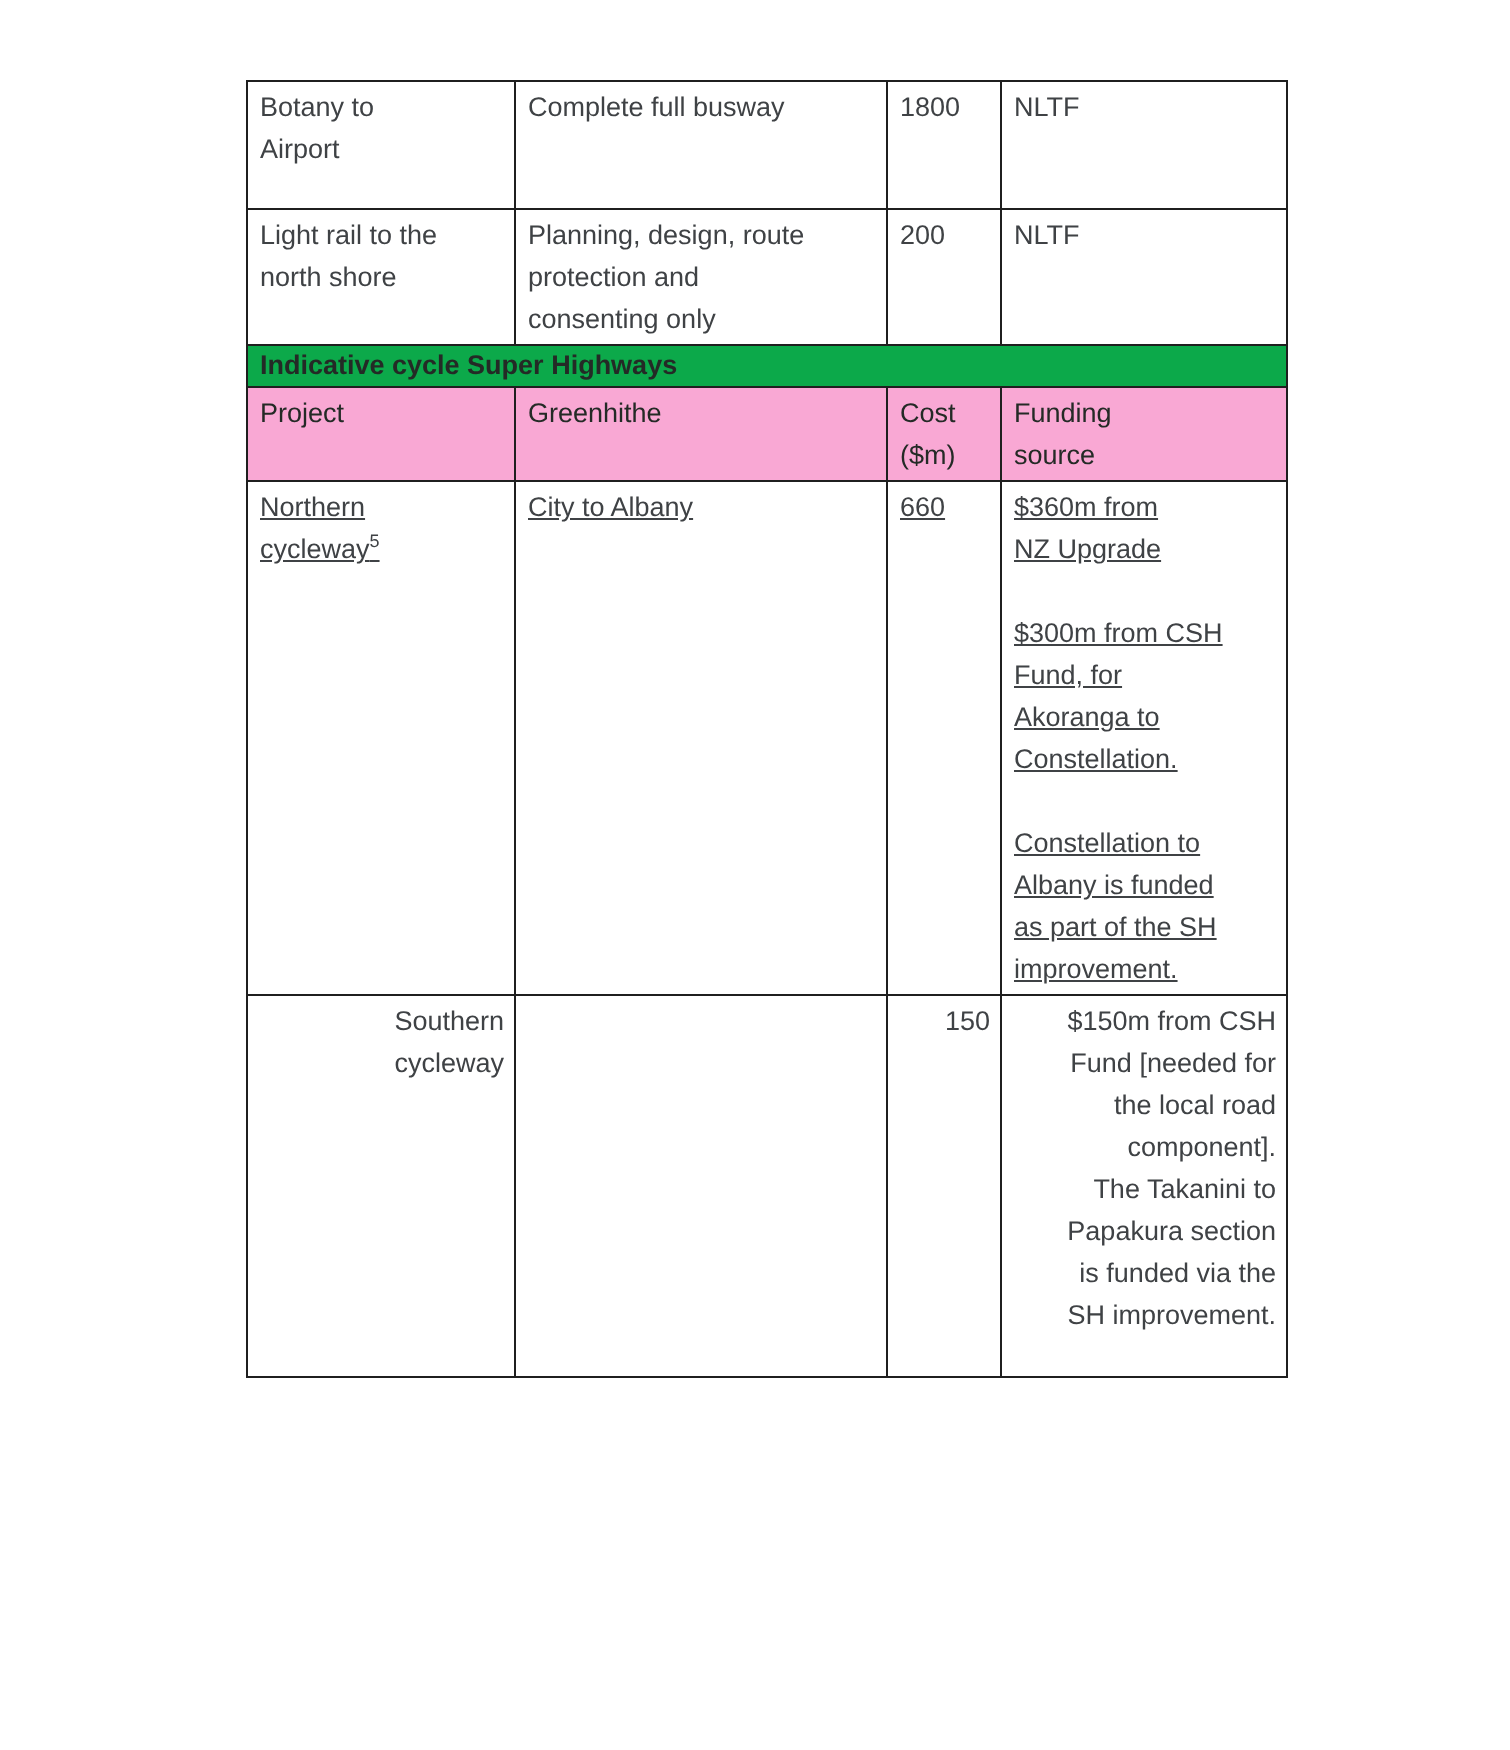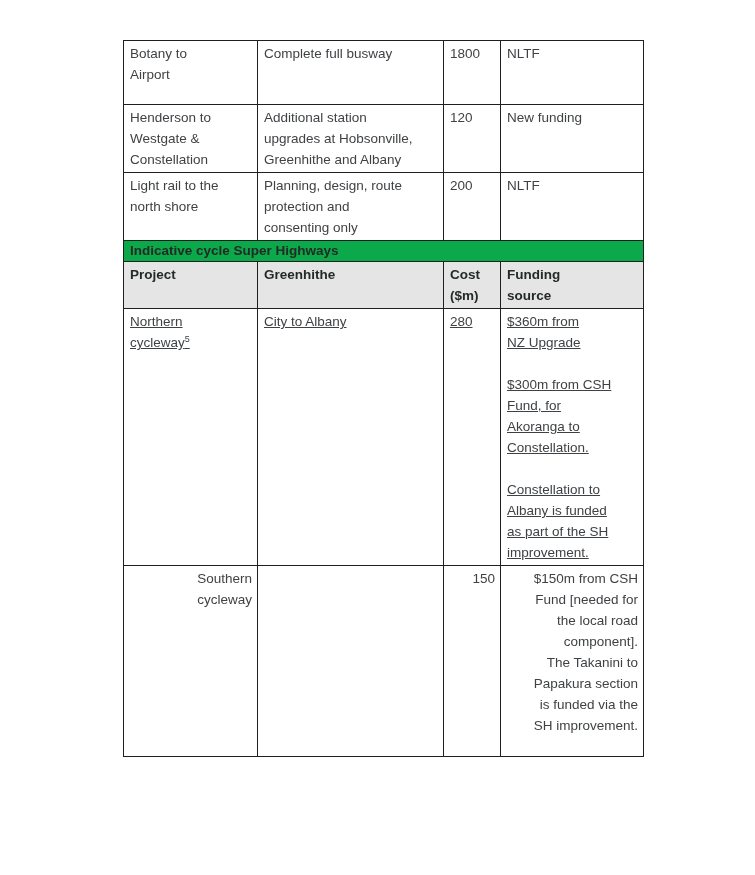--- a/index.html
+++ b/index.html
@@ -33,23 +33,23 @@
   .section-row td {
     background: #0ca94a;
     color: #242a26;
     font-weight: bold;
     padding: 0 5px 0 6px;
     line-height: 20px;
     vertical-align: middle;
     margin-left: 32px;
   }
   .header-row td {
-    background: #e5e5e5;
+    background: #f9a8d4;
     color: #242a26;
-    font-weight: bold;
+    font-weight: normal;
     vertical-align: top;
   }
   .force-narrow { max-width: 5.2em; white-space: normal; }
   
   .rh1 { height: 64px; }
   .rh2 { height: 65px; }
   .rh3 { height: 66px; }
   .rh-title { height: 21px; }
   .rh-head  { height: 43px; }
   .rh-n { height: 257px; text-decoration: underline; }
@@ -79,38 +79,20 @@
             <div class="txt">Complete full busway</div>
           </td>
         <td>
             <div class="txt">1800</div>
           </td>
         <td>
             <div class="txt">NLTF</div>
           </td>
       </tr>
 
-      <tr class="rh2">
-        <td>
-            <div class="txt">Henderson to
-Westgate &amp;
-Constellation</div>
-          </td>
-        <td>
-            <div class="txt">Additional station
-upgrades at Hobsonville,
-Greenhithe and Albany</div>
-          </td>
-        <td>
-            <div class="txt">120</div>
-          </td>
-        <td>
-            <div class="txt">New funding</div>
-          </td>
-      </tr>
 
       <tr class="rh3">
         <td>
             <div class="txt">Light rail to the
 north shore</div>
           </td>
         <td>
             <div class="txt">Planning, design, route
 protection and
 consenting only</div>
@@ -138,21 +120,21 @@
 
       <tr class="rh-n">
         <td>
           <div class="txt"><span>Northern
 cycleway</span><sup>5</sup></div>
         </td>
         <td>
             <div class="txt">City to Albany</div>
           </td>
         <td>
-            <div class="txt">280</div>
+            <div class="txt">660</div>
           </td>
         <td>
             <div class="txt">$360m from
 NZ Upgrade
 
 $300m from CSH
 Fund, for
 Akoranga to
 Constellation.
 

